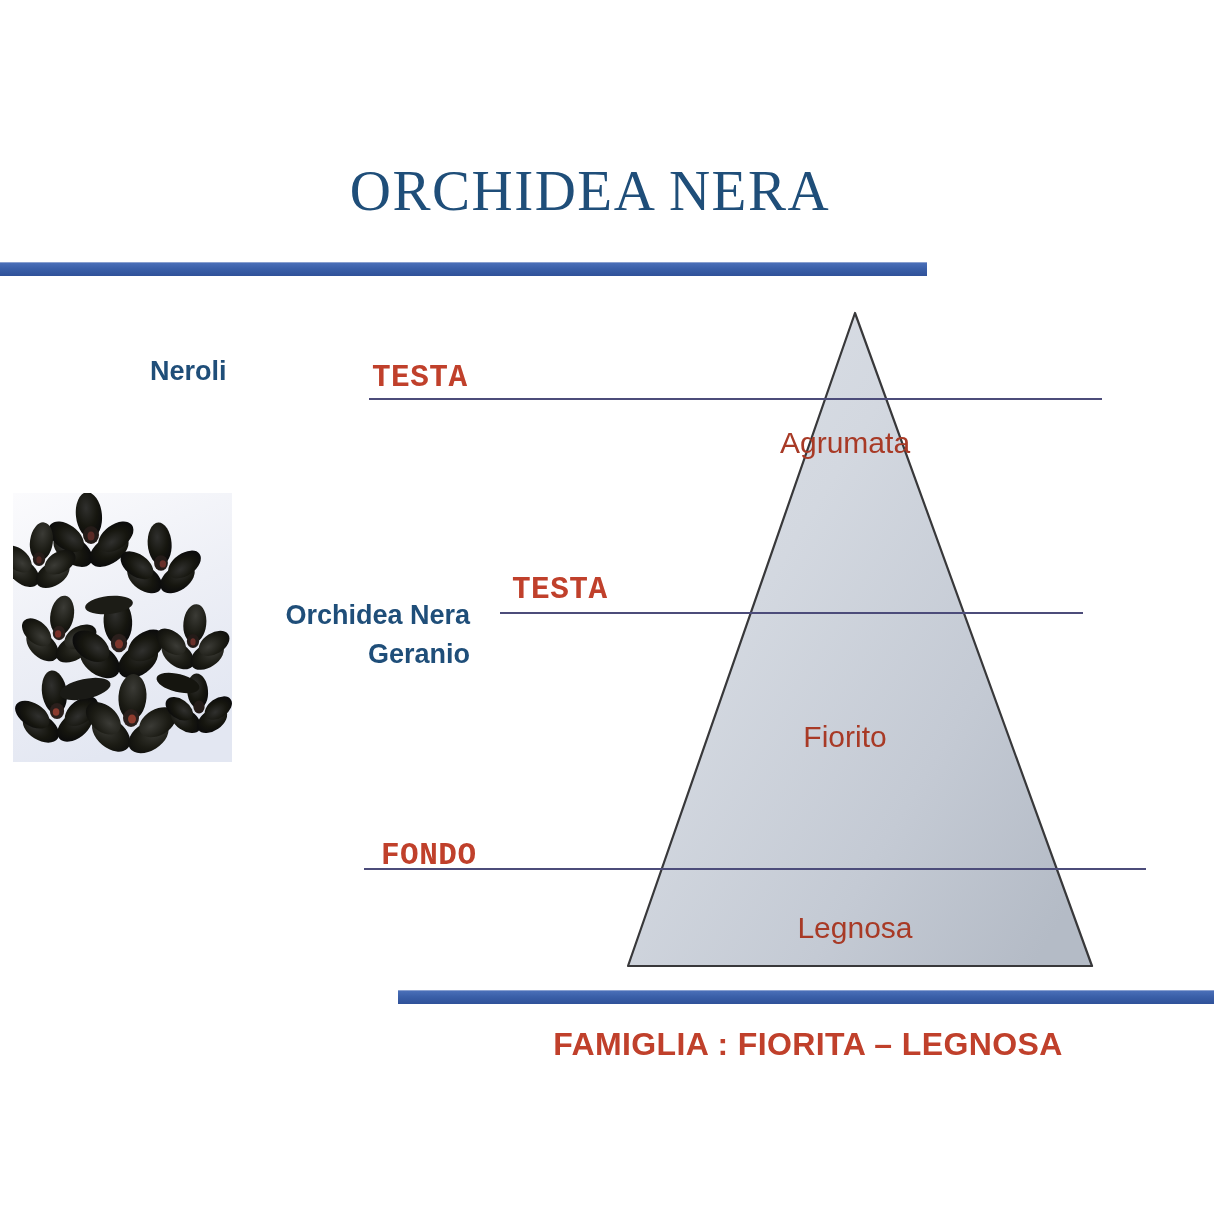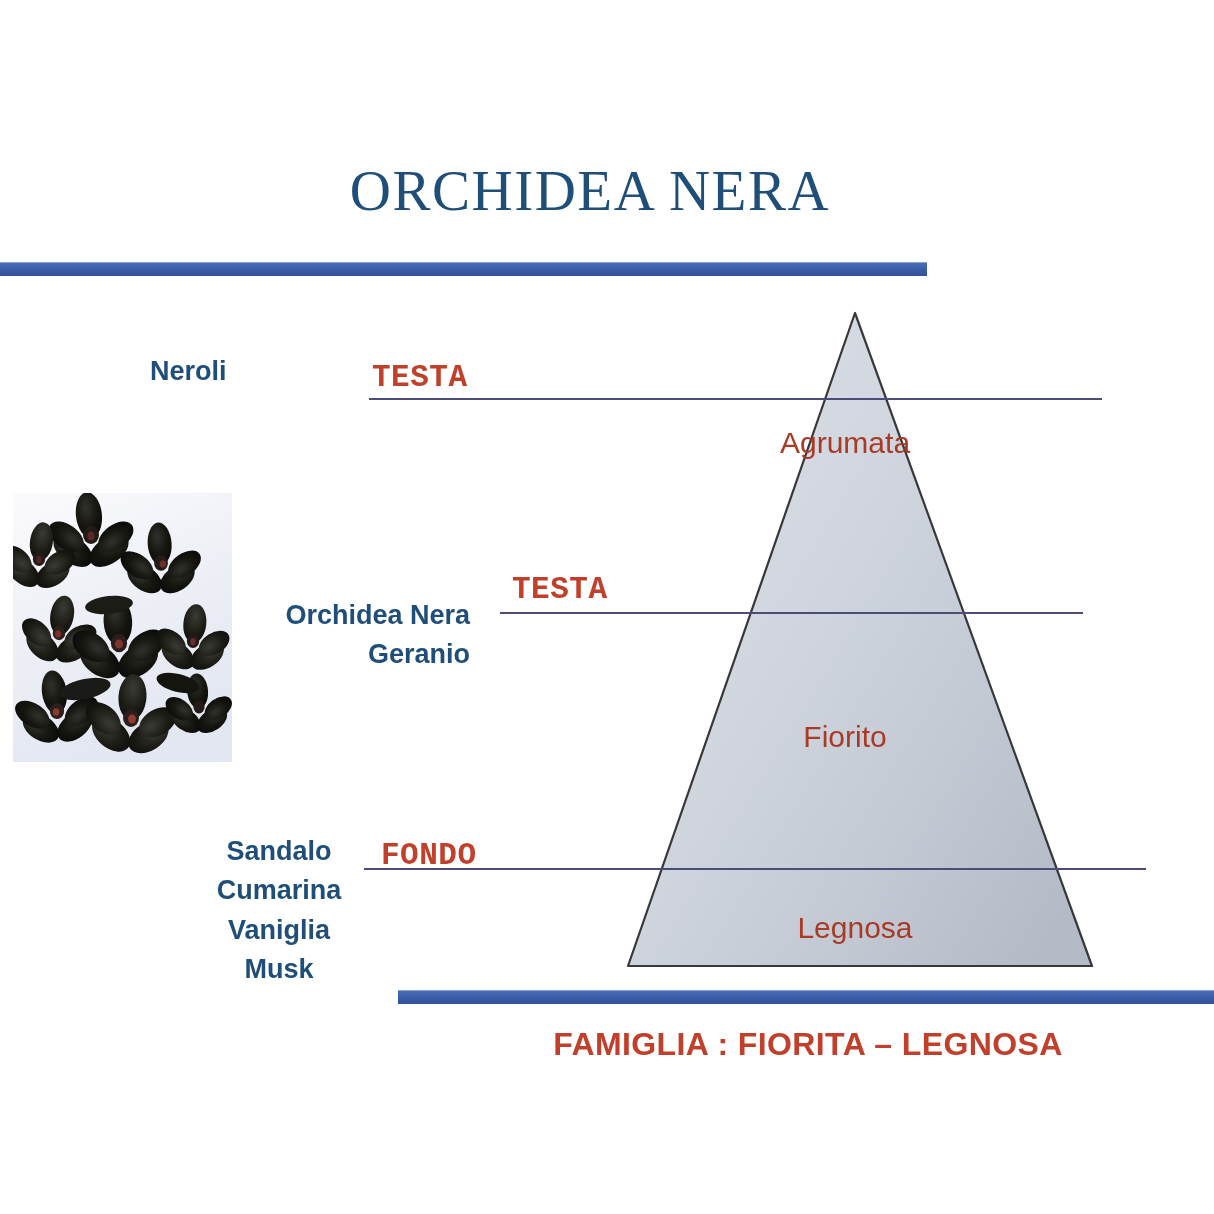--- a/index.html
+++ b/index.html
@@ -335,24 +335,18 @@
 
   <div id="notes-top" class="notes">
     <div>Neroli</div>
   </div>
 
   <div id="notes-heart" class="notes">
     <div>Orchidea Nera</div>
     <div>Geranio</div>
   </div>
 
-  <div id="notes-base" class="notes">
-    <div>Sandalo</div>
-    <div>Cumarina</div>
-    <div>Vaniglia</div>
-    <div>Musk</div>
-  </div>
 
   <div id="bar-bottom" class="blue-bar"></div>
 
   <div id="family">FAMIGLIA : FIORITA – LEGNOSA</div>
 
 </div>
 
 </body></html>

